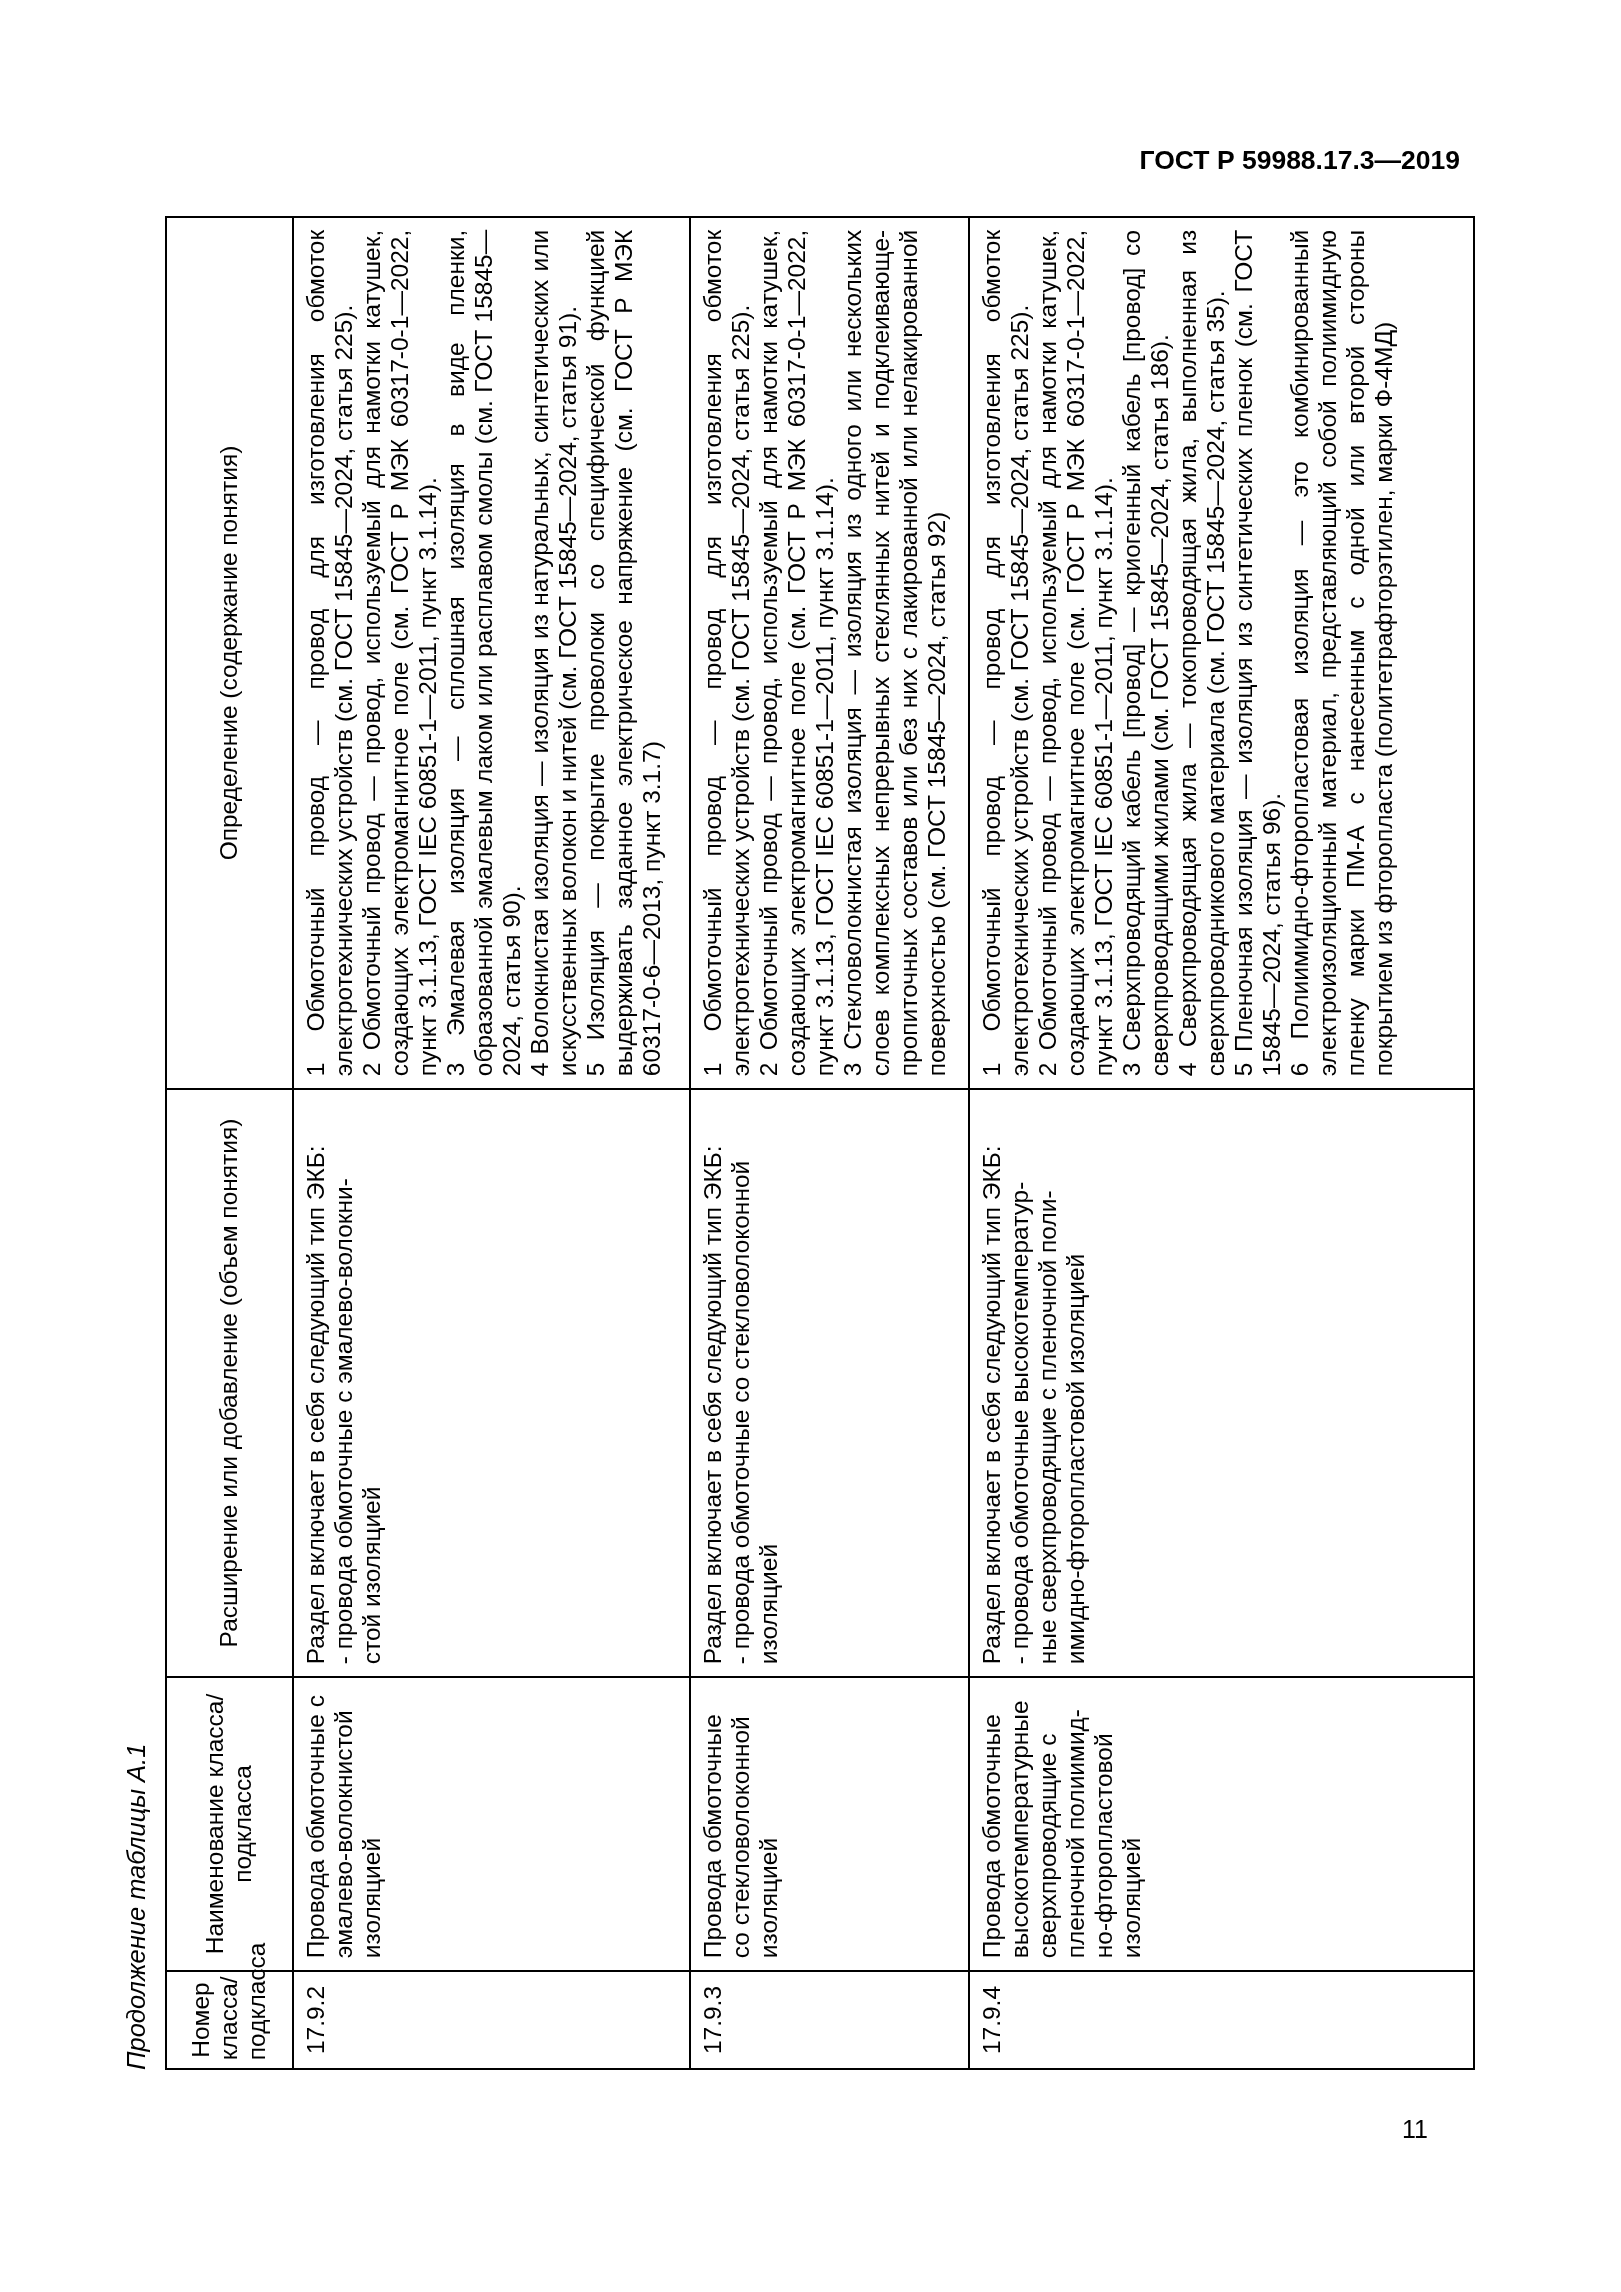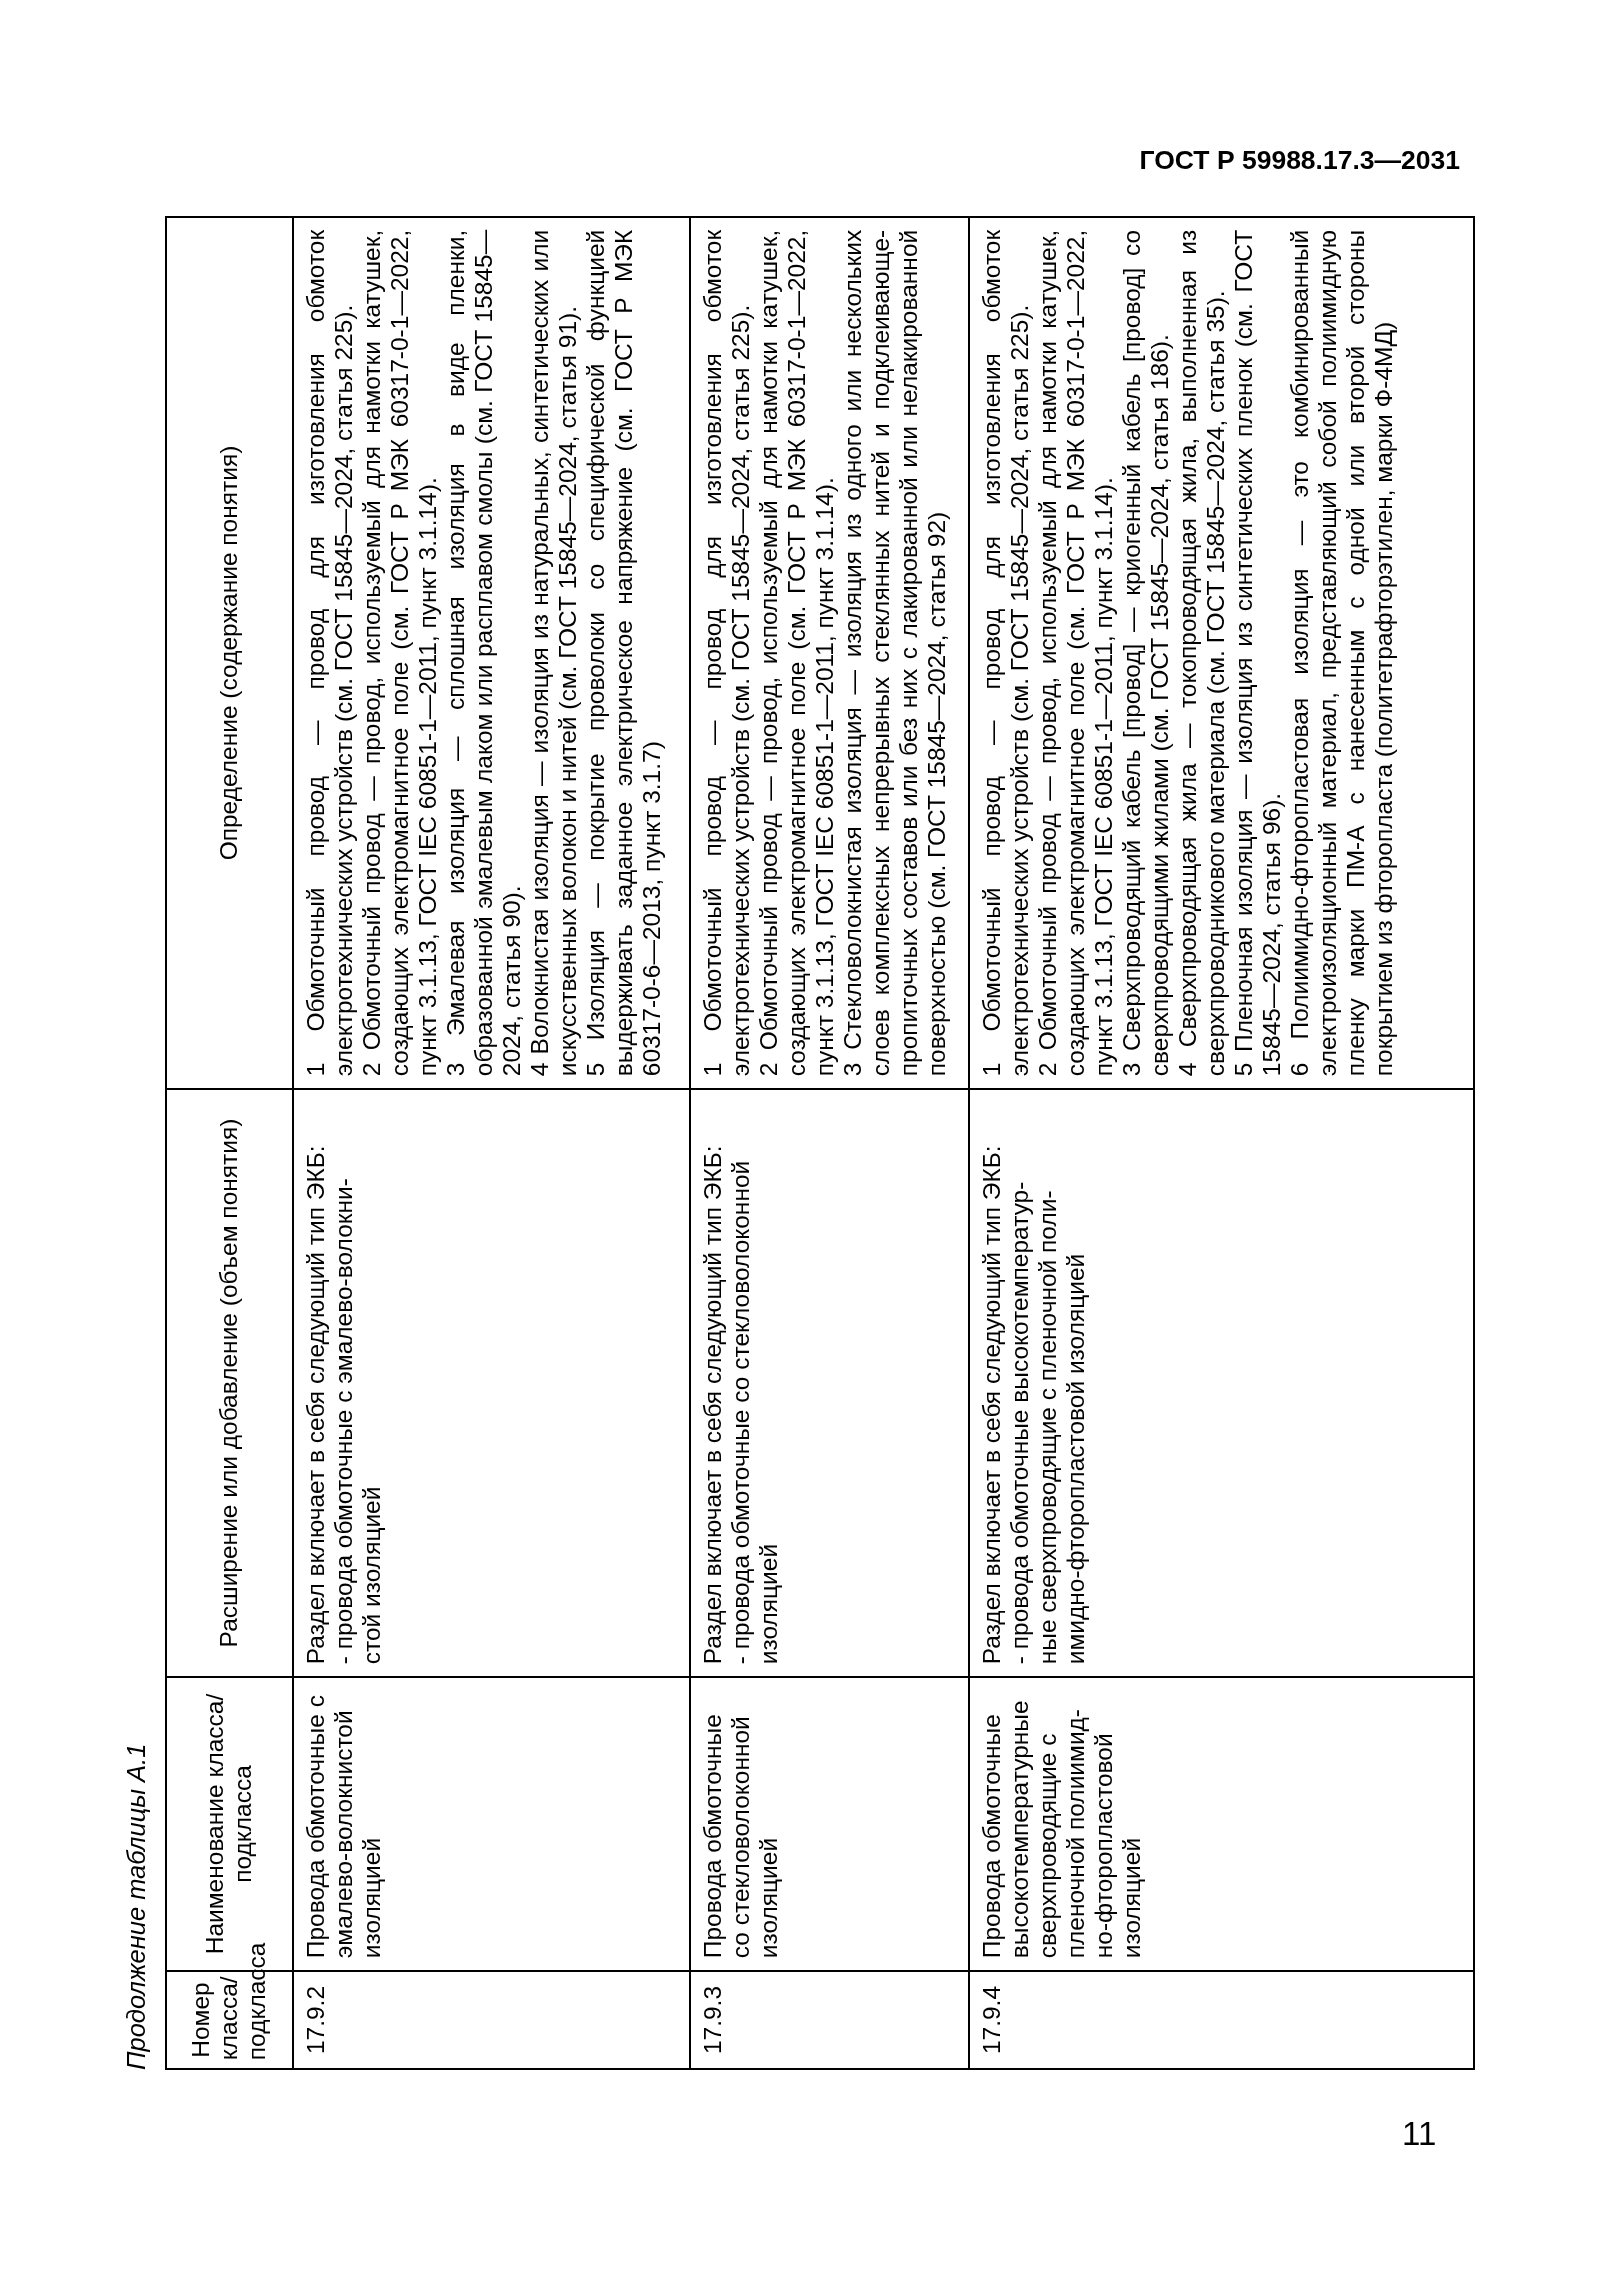--- a/index.html
+++ b/index.html
@@ -22,21 +22,21 @@
     top: 145px;
     right: 161px;
     font-size: 26.5px;
     font-weight: 700;
     white-space: nowrap;
   }
   .page-number {
     position: absolute;
     top: 2115px;
     left: 1402px;
-    font-size: 33px;
+    font-size: 25px;
     text-align: right;
   }
   
   .rotated-block {
     position: absolute;
     left: -129px;
     top: 467px;
     width: 1852px;
     height: 1354px;
     transform: rotate(-90deg);
@@ -84,21 +84,21 @@
   tr.h-head { height: 127px; }
   tr.h-r0 { height: 397px; }
   tr.h-r1 { height: 279px; }
   tr.h-r2 { height: 505px; }
 </style>
 </head>
 <body>
 
 <div class="page">
 
-  <div class="doc-header">ГОСТ Р 59988.17.3—2031</div>
+  <div class="doc-header">ГОСТ Р 59988.17.3—2019</div>
 
   <div class="rotated-block">
 
     <div class="caption">Продолжение таблицы А.1</div>
 
     <table class="gost">
       <colgroup>
         <col style="width:98px">
         <col style="width:294px">
         <col style="width:588px">

